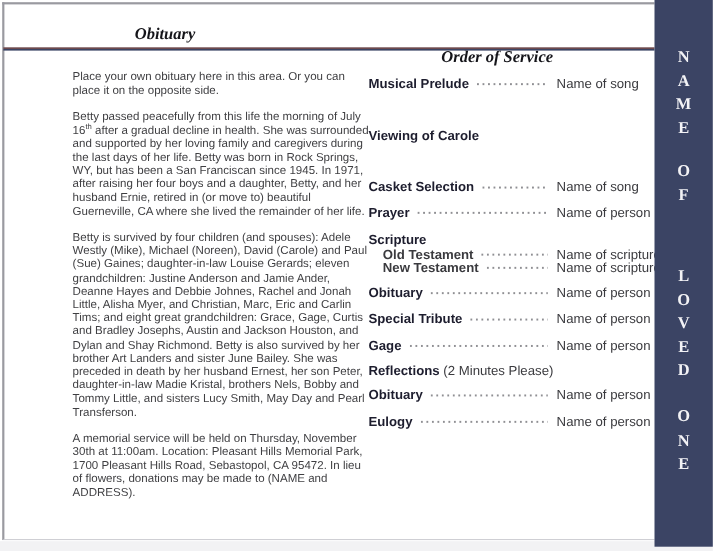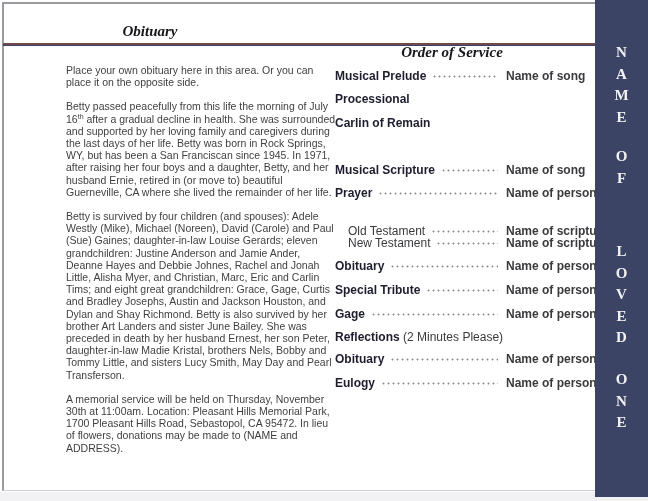--- a/index.html
+++ b/index.html
@@ -90,38 +90,37 @@
     display: flex;
     align-items: baseline;
     line-height: 12px;
   }
   .os-row.indent { padding-left: 13px; }
   .os-label {
     font-weight: bold;
     color: #1d1d2e;
     white-space: nowrap;
   }
-  .os-row.indent .os-label { font-weight: normal; color: #3a3a3e; }
+  .os-row.indent .os-label { font-weight: bold; color: #3a3a3e; }
   .os-suffix { white-space: pre; color: #3a3a3e; text-align: right; }
   .os-leader {
     flex: 1;
     align-self: flex-end;
     height: 9px;
     margin: 0 8px 1px 6px;
     background-image: radial-gradient(circle, #8f8f93 0.9px, rgba(0,0,0,0) 1.1px);
     background-size: 5px 9px;
     background-repeat: repeat-x;
     background-position: 0 100%;
   }
   .os-value {
     flex: none;
     width: 80px;
     color: #3a3a3e;
     white-space: nowrap;
-    font-weight: bold;
   }
 
   
   .name-banner {
     position: absolute;
     right: 0;
     top: 0;
     width: 53px;
     height: 497px;
     background: #3b4464;
@@ -159,35 +158,35 @@
   <p>Betty is survived by four children (and spouses): Adele Westly (Mike), Michael (Noreen), David (Carole) and Paul (Sue) Gaines;  daughter-in-law Louise Gerards;  eleven grandchildren: Justine Anderson and Jamie Ander, Deanne Hayes and Debbie Johnes, Rachel and Jonah Little, Alisha Myer, and Christian, Marc, Eric and Carlin Tims;  and eight great grandchildren: Grace, Gage, Curtis and Bradley Josephs, Austin and Jackson Houston, and Dylan and Shay Richmond.  Betty is also survived by her brother Art Landers and sister June Bailey.  She was preceded in death by her husband Ernest, her son Peter, daughter-in-law Madie Kristal, brothers Nels, Bobby and Tommy Little, and sisters Lucy Smith, May Day and Pearl Transferson.</p>
   <p>A memorial service will be held on Thursday, November 30th at 11:00am.  Location:  Pleasant Hills Memorial Park, 1700 Pleasant Hills Road, Sebastopol, CA 95472.  In lieu of flowers, donations may be made to (NAME and ADDRESS).</p>
 </div>
 
 <div class="order-col">
   <div class="os-row" style="top:70px">
     <span class="os-label">Musical Prelude</span>
     <span class="os-leader"></span>
     <span class="os-value">Name of song</span>
   </div>
-  <div class="os-row" style="top:93px">
-    <span class="os-label">Processional</span>
-  </div>
   <div class="os-row" style="top:117px">
-    <span class="os-label">Carlin of Remain</span>
+    <span class="os-label">Viewing of Carole</span>
   </div>
   <div class="os-row" style="top:164px">
-    <span class="os-label">Musical Scripture</span>
+    <span class="os-label">Casket Selection</span>
     <span class="os-leader"></span>
     <span class="os-value">Name of song</span>
   </div>
   <div class="os-row" style="top:187px">
     <span class="os-label">Prayer</span>
     <span class="os-leader"></span>
     <span class="os-value">Name of person</span>
+  </div>
+  <div class="os-row" style="top:212px">
+    <span class="os-label">Scripture</span>
   </div>
   <div class="os-row indent" style="top:225px">
     <span class="os-label">Old Testament</span>
     <span class="os-leader"></span>
     <span class="os-value">Name of scripture</span>
   </div>
   <div class="os-row indent" style="top:237px">
     <span class="os-label">New Testament</span>
     <span class="os-leader"></span>
     <span class="os-value">Name of scripture</span>

